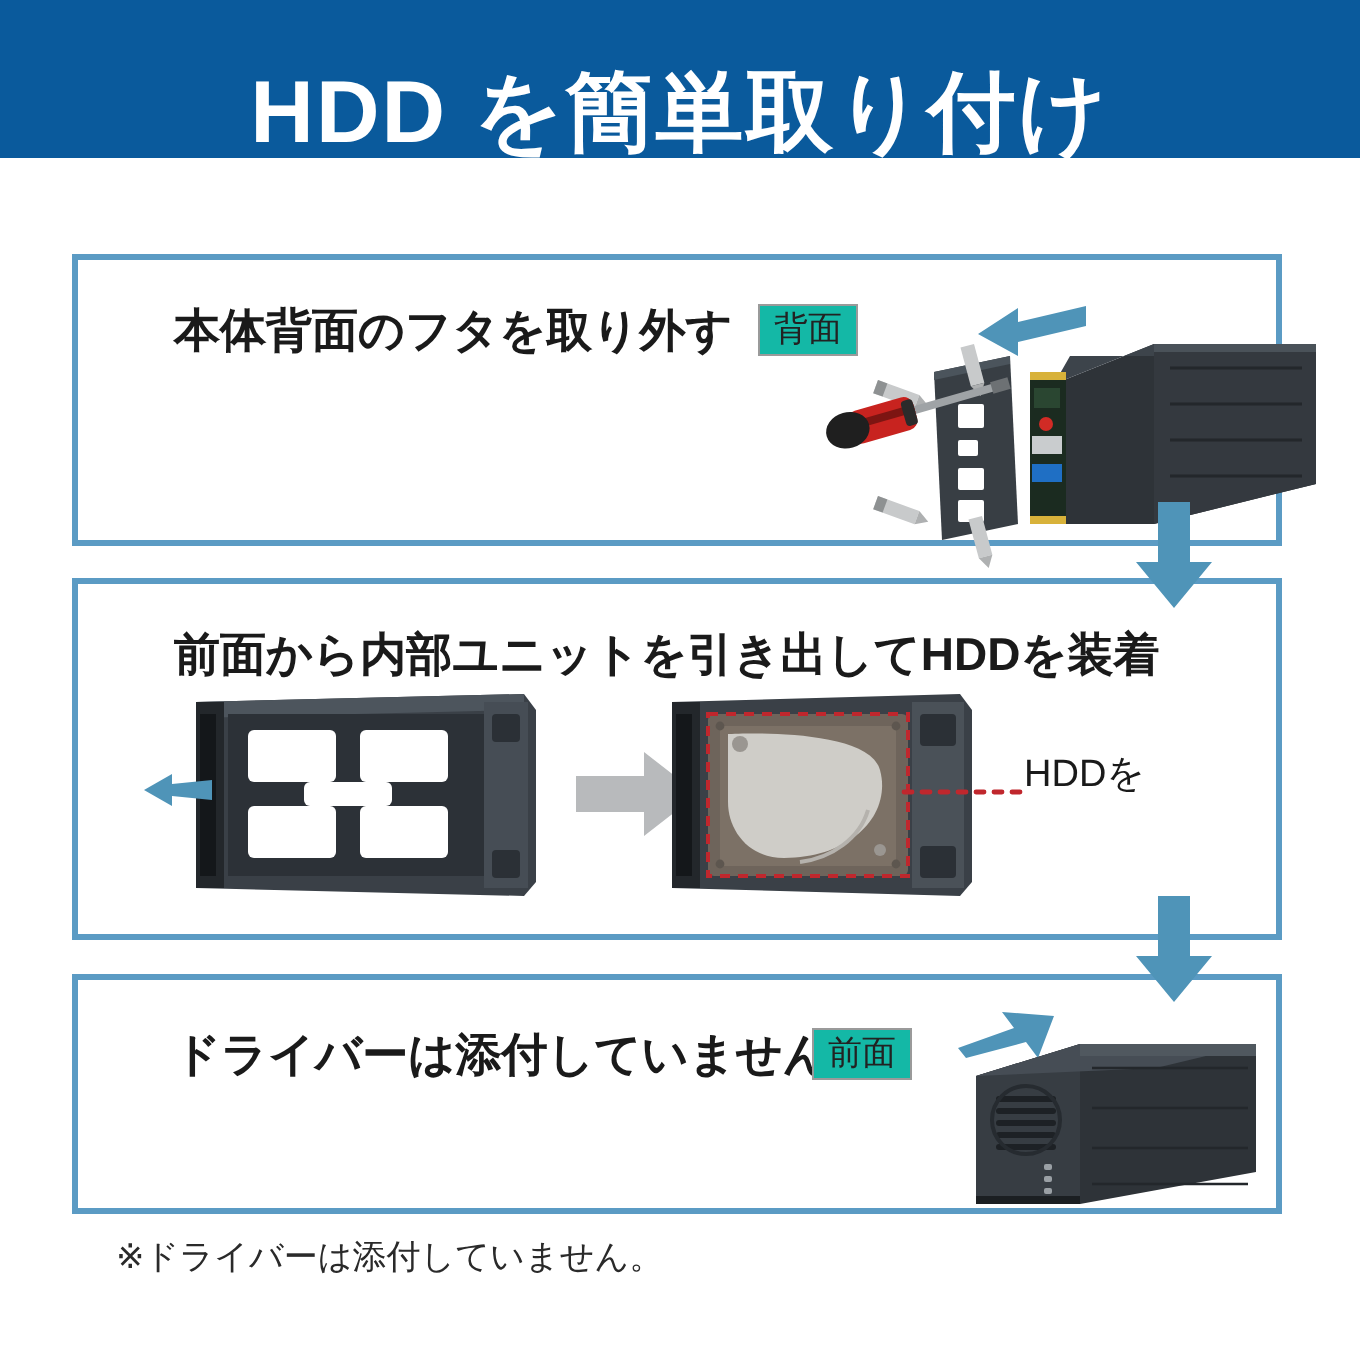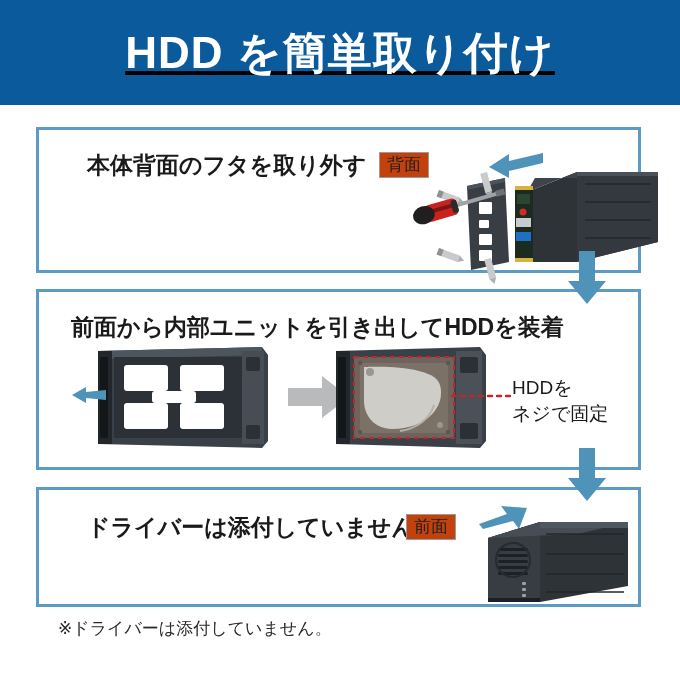--- a/index.html
+++ b/index.html
@@ -5,45 +5,45 @@
   html,body{margin:0;padding:0;}
   body{
     width:680px;height:680px;
     background:#ffffff;
     font-family:"Liberation Sans","DejaVu Sans",sans-serif;
     overflow:hidden;
     position:relative;
   }
   
   .header{
-    position:absolute;left:0;top:0;width:680px;height:105px;
+    position:absolute;left:0;top:0;width:680px;height:79px;
     background:#0a5a9c;
-    display:flex;align-items:center;justify-content:center;text-decoration:underline;
+    display:flex;align-items:flex-end;justify-content:center;
   }
   .header-title{
     color:#ffffff;font-size:44px;font-weight:700;letter-spacing:1px;
     line-height:1;white-space:nowrap;
   }
   
   .step-box{
     position:absolute;left:36px;width:605px;
     border:3px solid #5b9bc4;background:#ffffff;box-sizing:border-box;
   }
   #step1{top:127px;height:146px;}
   #step2{top:289px;height:181px;}
   #step3{top:487px;height:120px;}
   .step-title{
     position:absolute;font-size:23px;font-weight:700;color:#1a1a1a;
     white-space:nowrap;line-height:1;
   }
   #step1 .step-title{left:48px;top:24px;}
-  #step2 .step-title{left:32px;top:24px;}
+  #step2 .step-title{left:48px;top:24px;}
   #step3 .step-title{left:48px;top:26px;}
   .face-tag{
-    position:absolute;border:1px solid #9a9a9a;background:#c2410c;
+    position:absolute;border:1px solid #9a9a9a;background:#14b8a6;
     font-size:17px;color:#222;padding:2px 7px;line-height:1.15;
     box-sizing:border-box;white-space:nowrap;
   }
   #tag-rear{left:340px;top:22px;}
   #tag-front{left:367px;top:24px;}
   
   .down-arrow{position:absolute;width:42px;height:54px;z-index:5;}
   #down1{left:566px;top:251px;}
   #down2{left:566px;top:448px;}
   
@@ -216,21 +216,20 @@
 </div>
 
 <div class="art" style="left:452px;top:393px;">
   <svg width="60" height="6" viewBox="0 0 60 6">
     <line x1="0" y1="3" x2="58" y2="3" stroke="#c0272d" stroke-width="2.4" stroke-dasharray="4 5" stroke-linecap="round"></line>
   </svg>
 </div>
 
 <div class="callout">
   <div>HDDを</div>
-  <div>ネジで固定</div>
 </div>
 
 <div class="down-arrow" id="down2">
   <svg width="42" height="54" viewBox="0 0 42 54">
     <path d="M13 0 L29 0 L29 30 L40 30 L21 53 L2 30 L13 30 Z" fill="#4f94b8"></path>
   </svg>
 </div>
 
 <div class="step-box" id="step3">
   <div class="step-title">ドライバーは添付していません</div>

